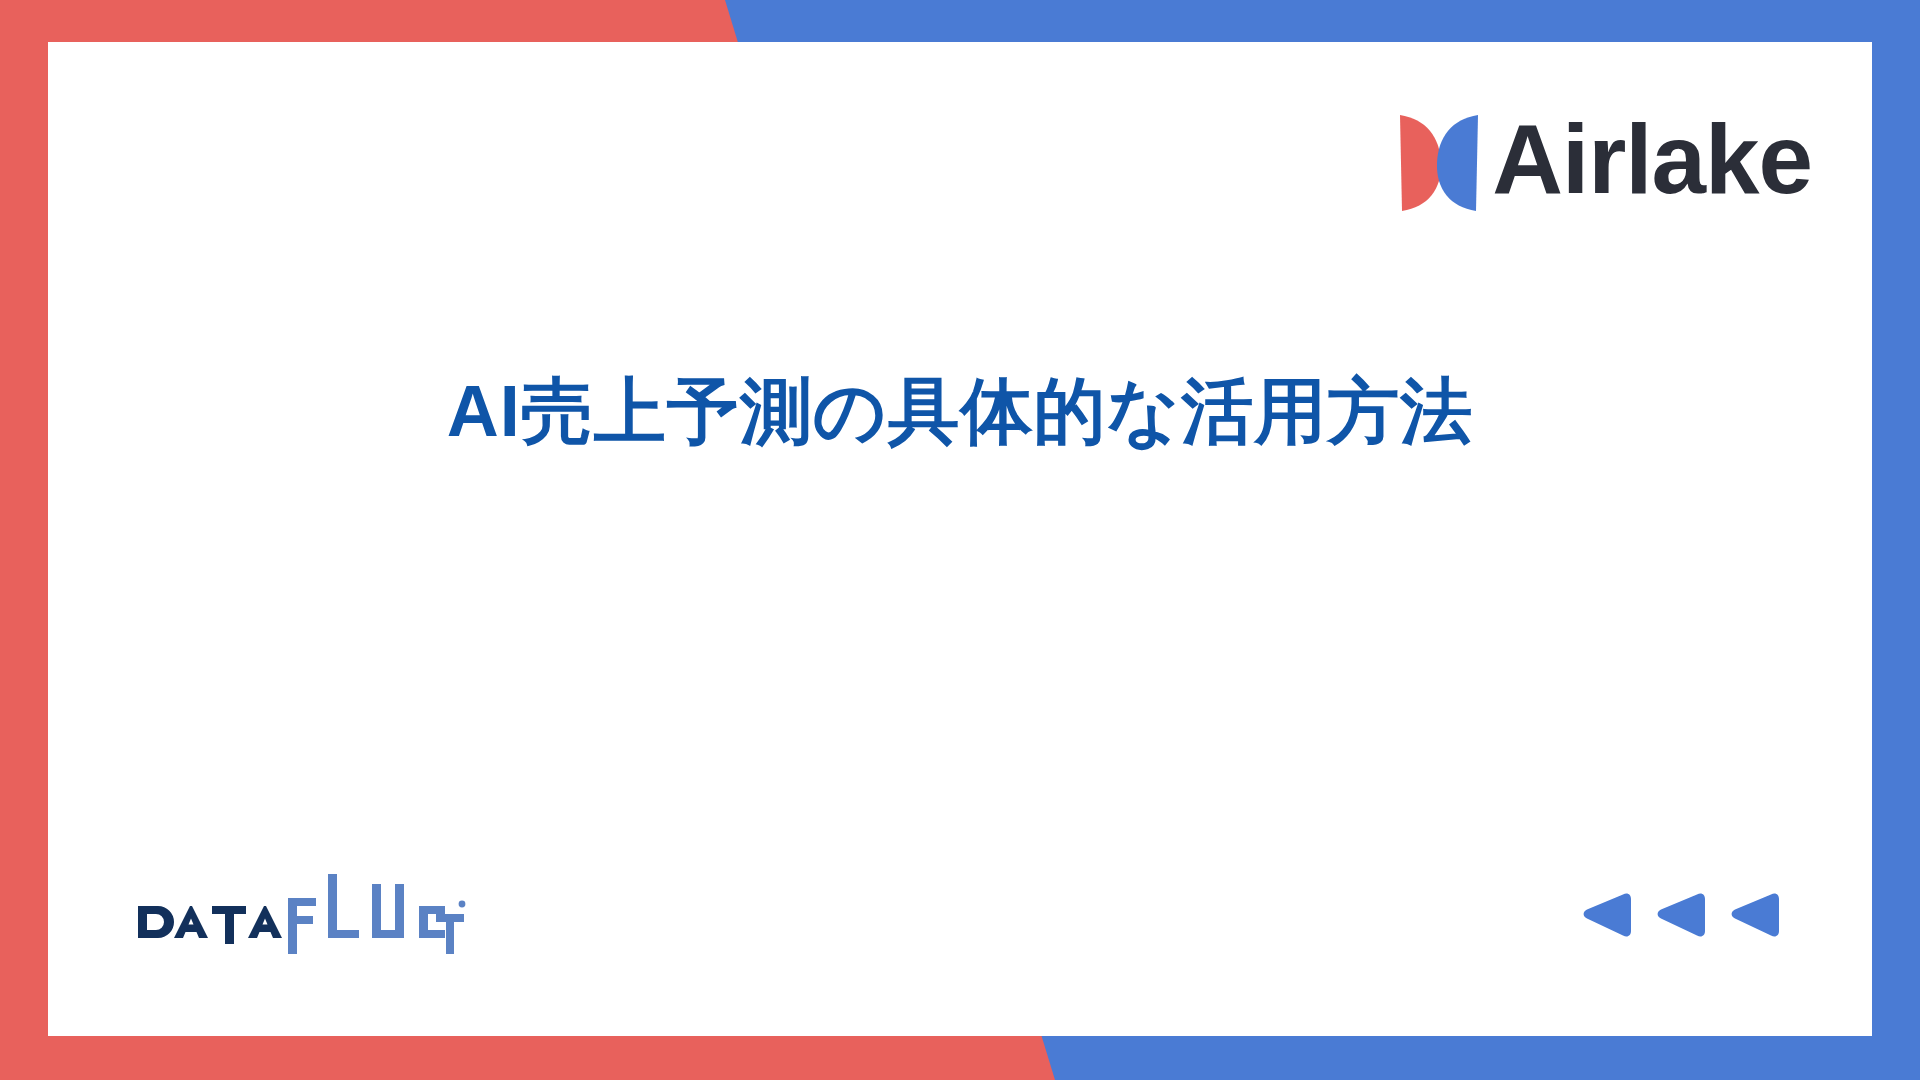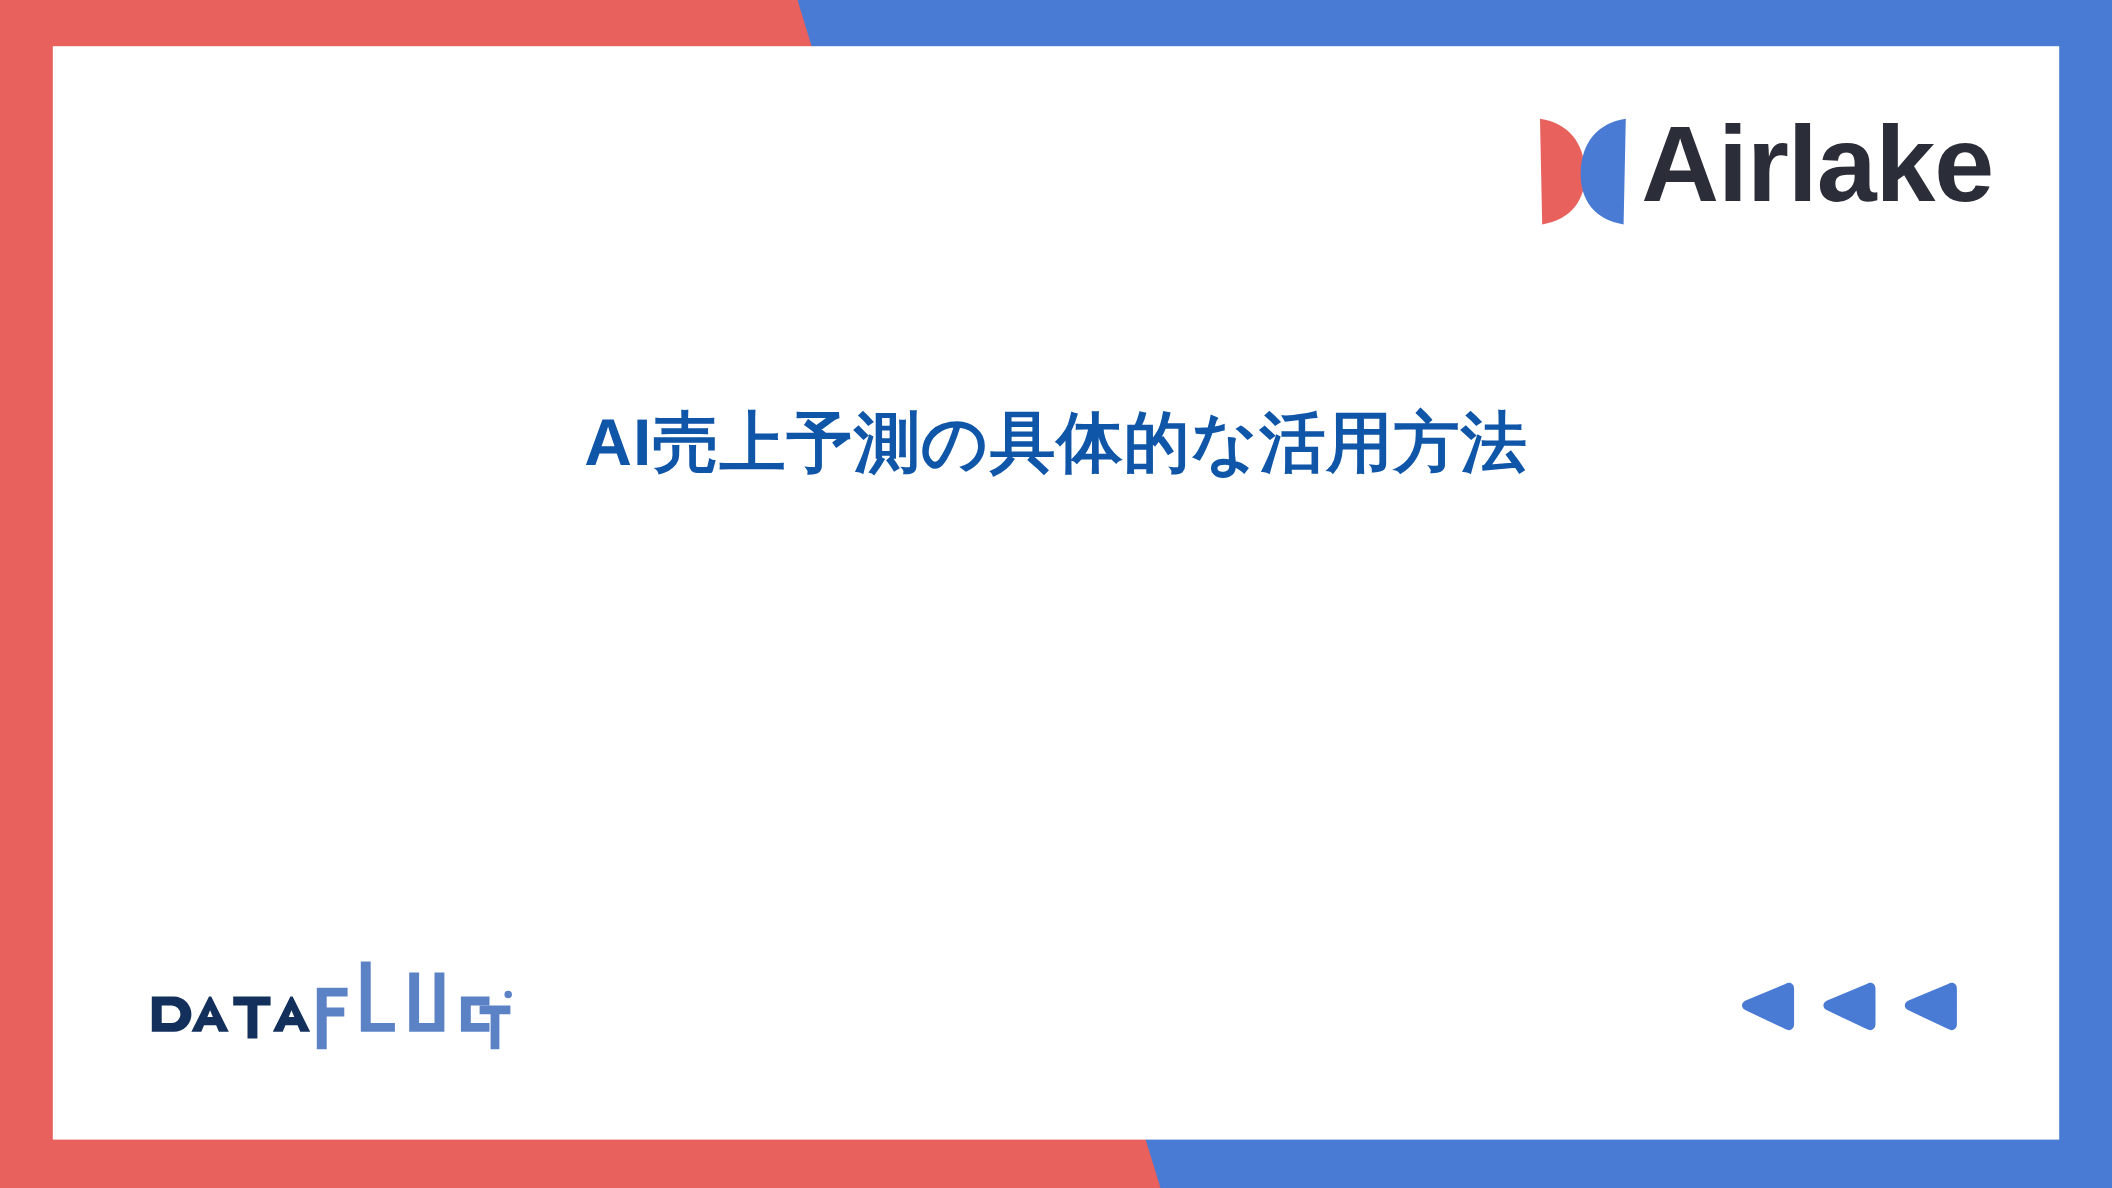--- a/index.html
+++ b/index.html
@@ -43,20 +43,21 @@
     z-index: 5;
     box-sizing: border-box;
   }
 
   
   .airlake {
     position: absolute;
     right: 60px;
     top: 62px;
     display: flex;
+    align-items: center;
     gap: 10px;
     height: 118px;
   }
   .airlake-mark {
     position: relative;
     width: 86px;
     height: 104px;
     flex: 0 0 auto;
   }
   .airlake-mark svg { display: block; }
@@ -78,21 +79,21 @@
     right: 0;
     top: 318px;
     text-align: center;
     padding: 0 70px;
     box-sizing: border-box;
   }
   .title-line {
     display: block;
     color: #0F55A8;
     font-weight: 700;
-    font-size: 60px;
+    font-size: 72px;
     line-height: 1.42;
     letter-spacing: 1px;
     white-space: nowrap;
   }
 
   
   .datafluct {
     position: absolute;
     left: 88px;
     bottom: 82px;

